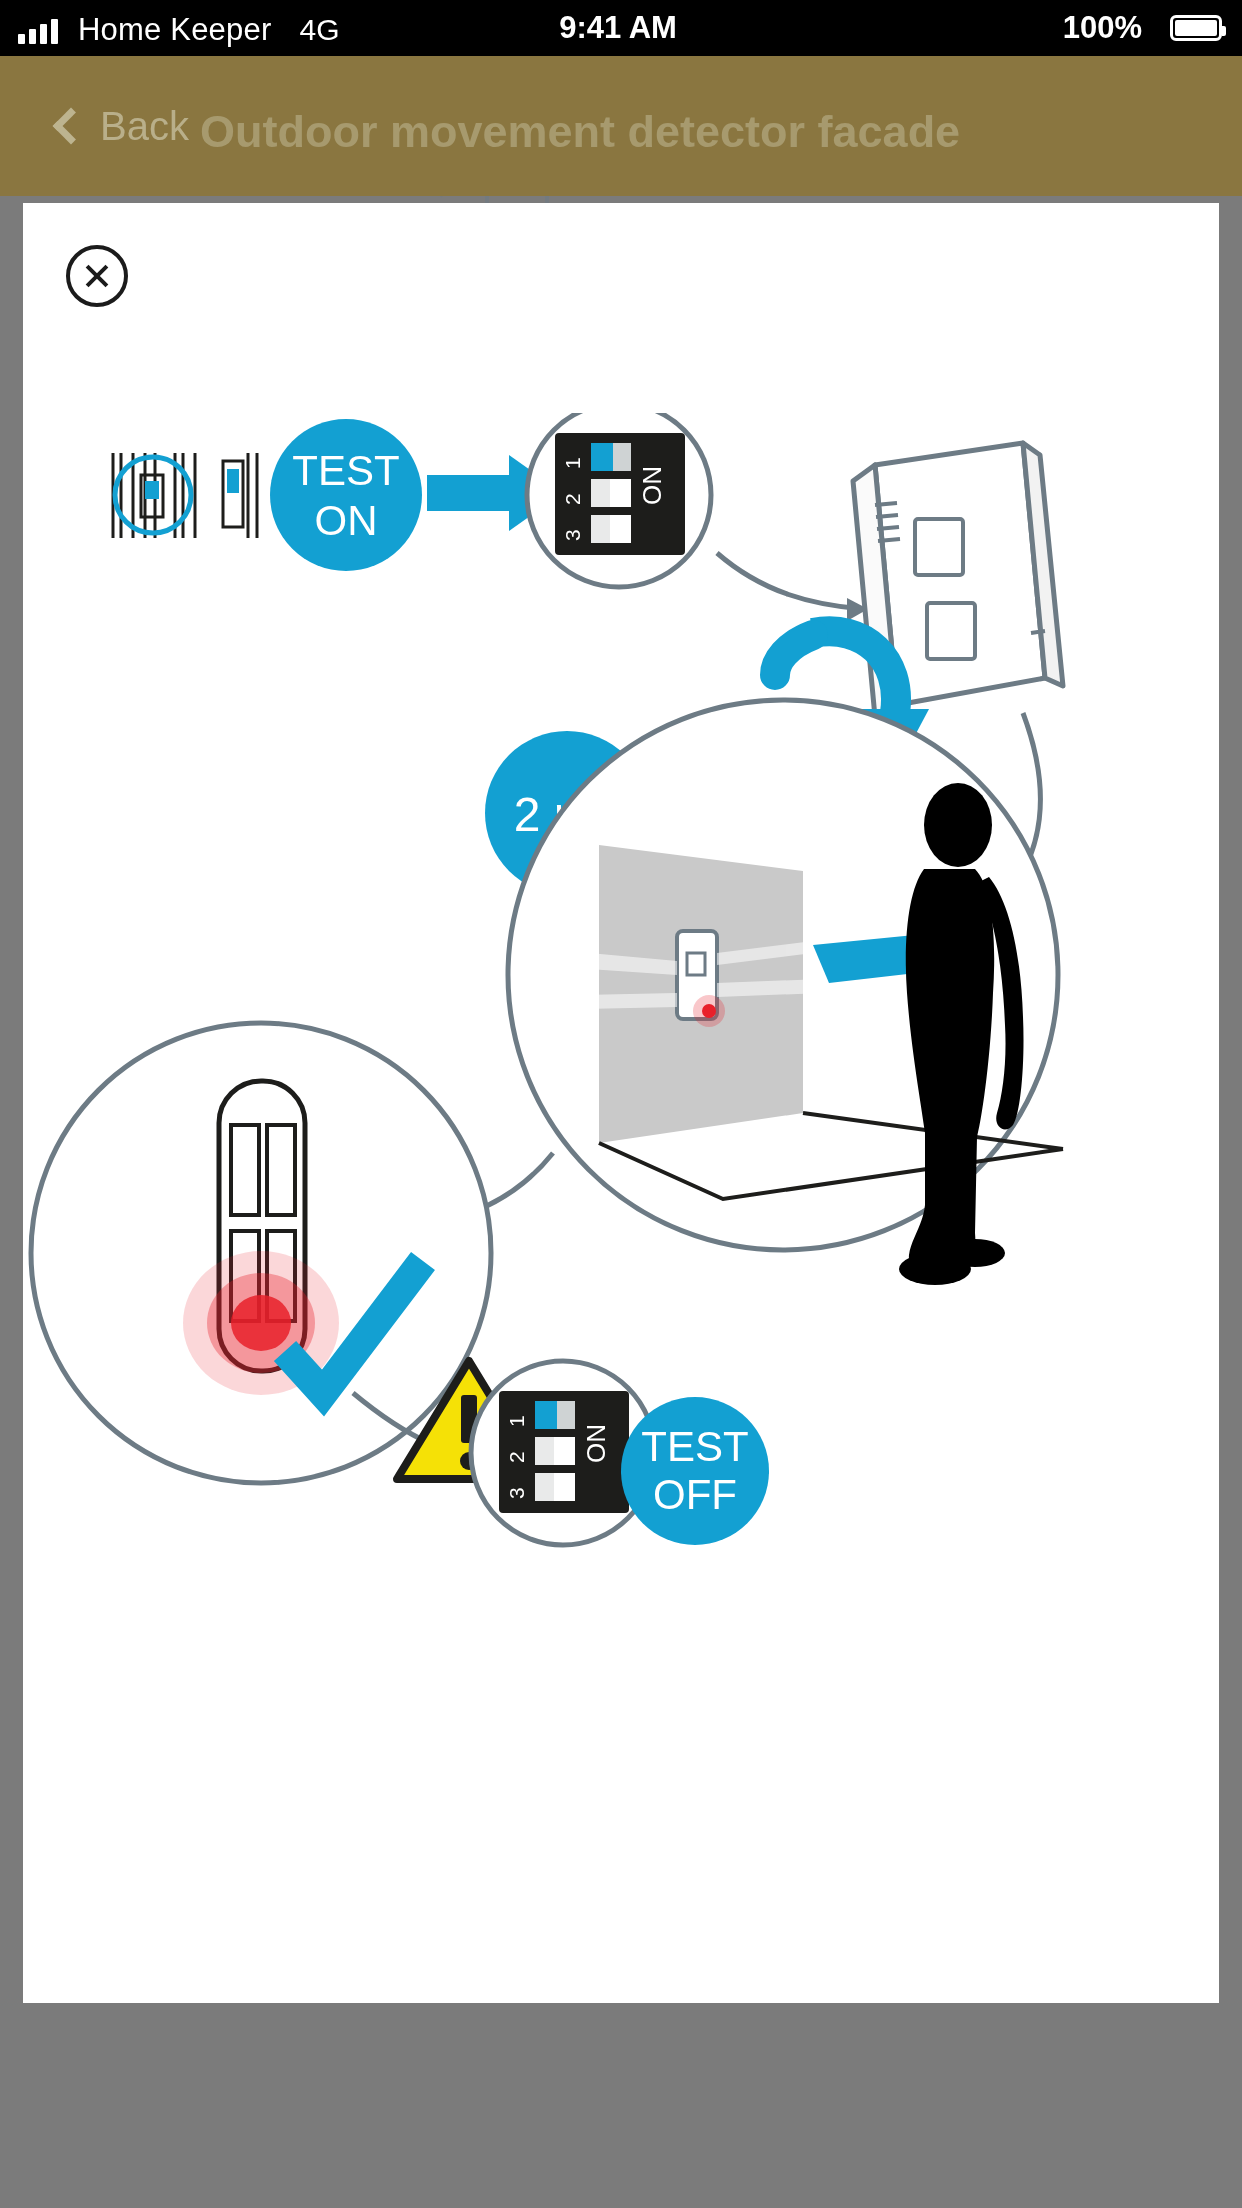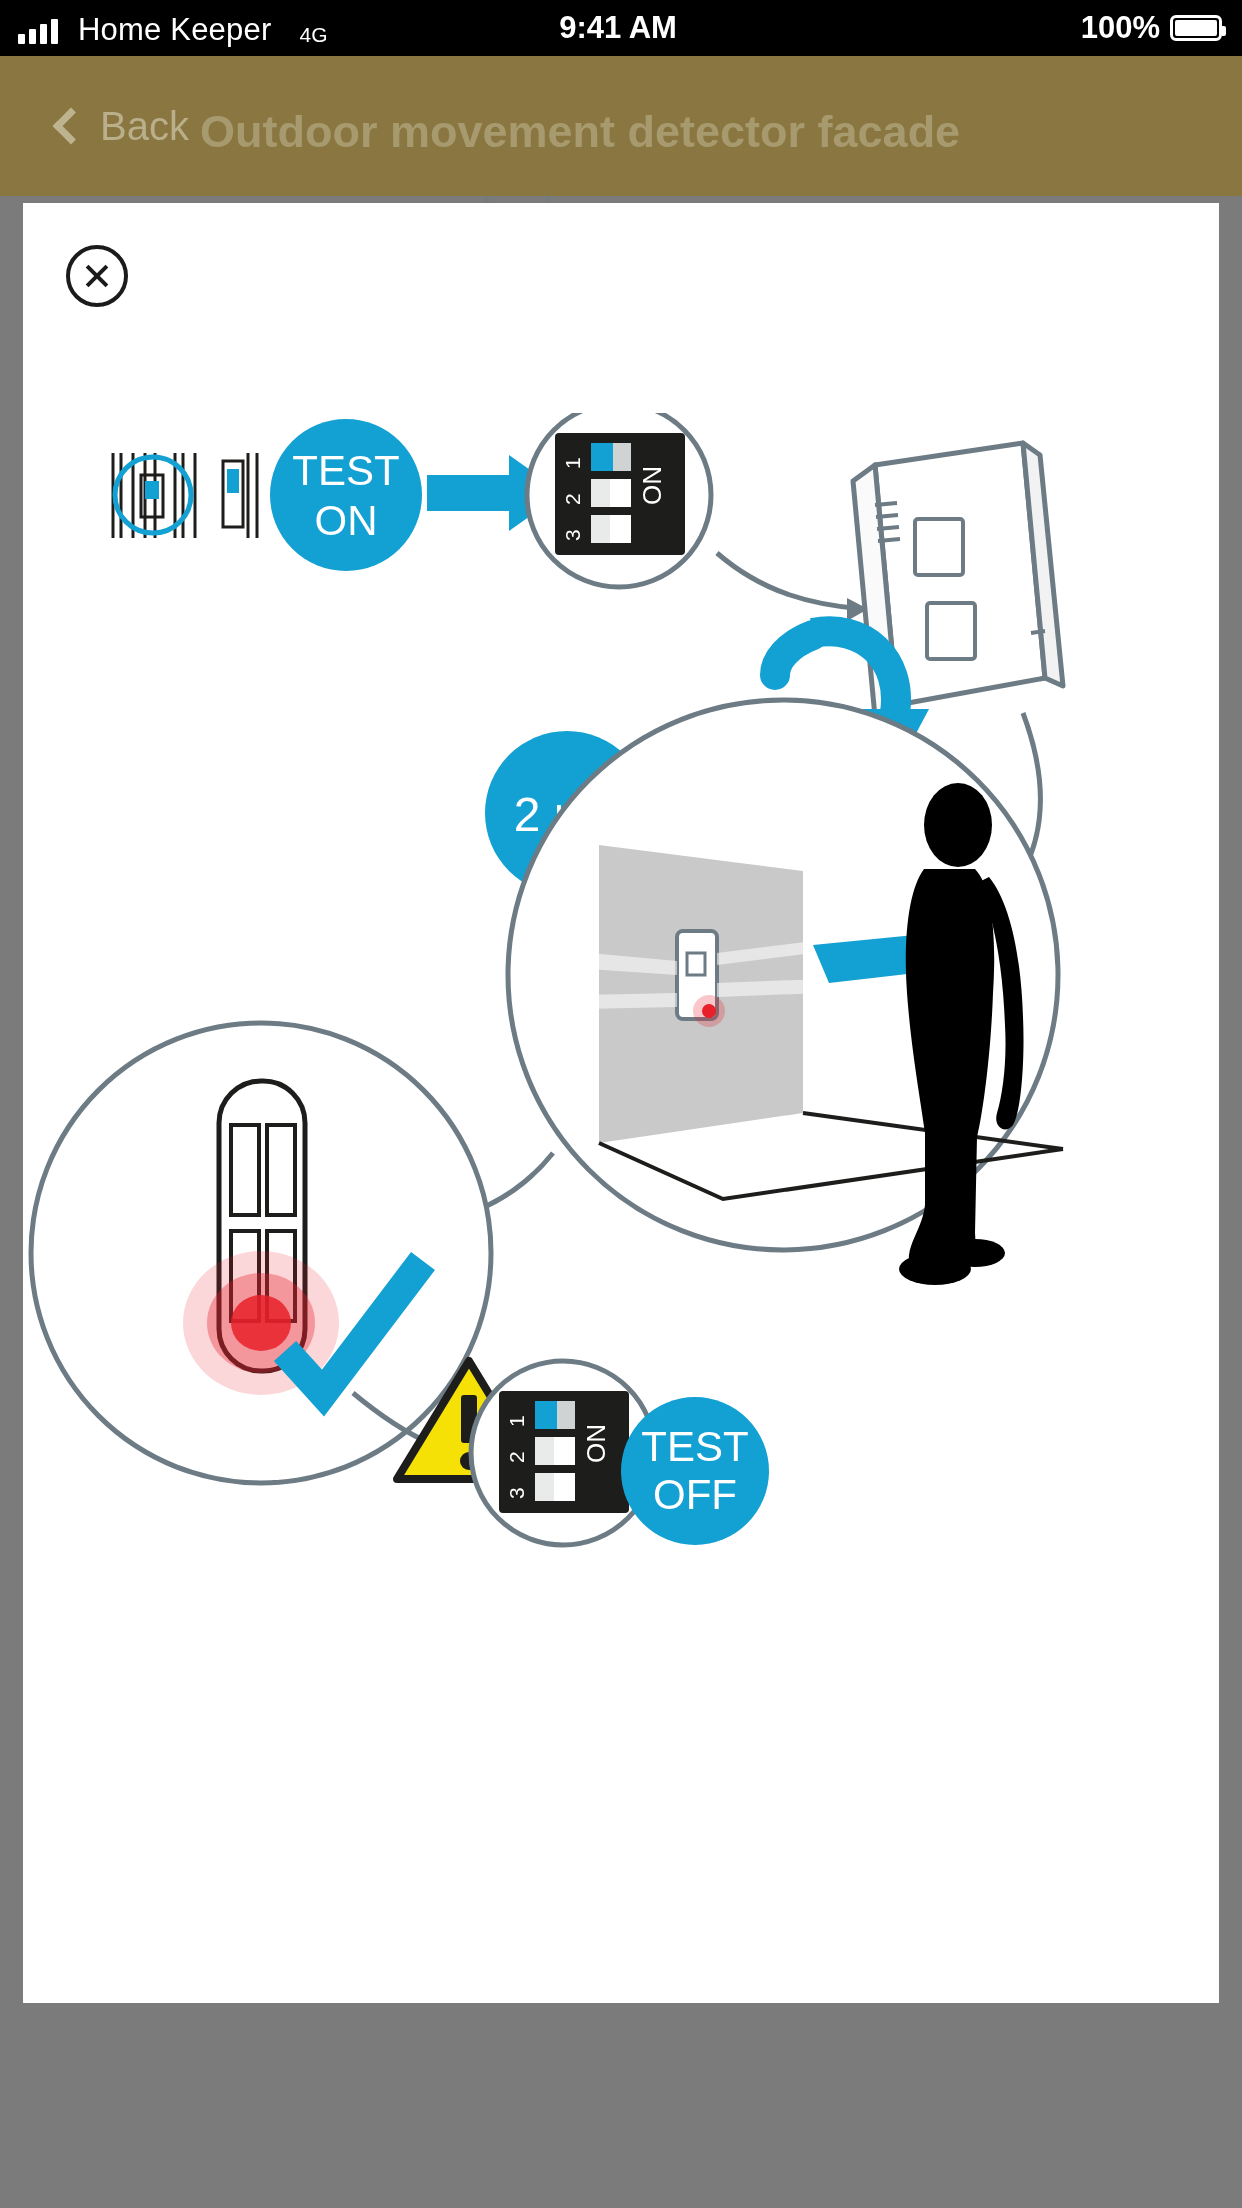--- a/index.html
+++ b/index.html
@@ -27,28 +27,28 @@
     z-index: 50;
   }
   .sb-left { display: flex; align-items: flex-end; gap: 20px; padding-left: 18px; }
   .signal { display: flex; align-items: flex-end; gap: 4px; height: 26px; }
   .signal i { display:block; width: 7px; background: #fff; border-radius: 1px; }
   .signal i:nth-child(1){ height: 10px; }
   .signal i:nth-child(2){ height: 15px; }
   .signal i:nth-child(3){ height: 20px; }
   .signal i:nth-child(4){ height: 25px; }
   .carrier { font-size: 31px; letter-spacing: .2px; line-height: 1; position: relative; top: 1px;}
-  .netmode { font-size: 21px; line-height: 1; position: relative; top: 1px; margin-left: 8px;}
+  .netmode { font-size: 30px; line-height: 1; position: relative; top: 1px; margin-left: 8px;}
   .sb-center {
     position: absolute; left: 0; right: 6px; text-align: center;
     font-size: 31px; font-weight: bold;
   }
   .sb-right {
     position: absolute; right: 20px; top: 0; height: 56px;
-    display: flex; align-items: center; gap: 10px;
+    display: flex; align-items: center; gap: 28px;
   }
   .batt-pct { font-size: 31px; font-weight: bold; }
   .batt {
     width: 52px; height: 26px; border: 3px solid #fff; border-radius: 6px;
     position: relative; display: flex; align-items: center; padding: 2px;
   }
   .batt::after {
     content: ""; position: absolute; right: -7px; top: 8px;
     width: 4px; height: 10px; background: #fff; border-radius: 0 2px 2px 0;
   }

